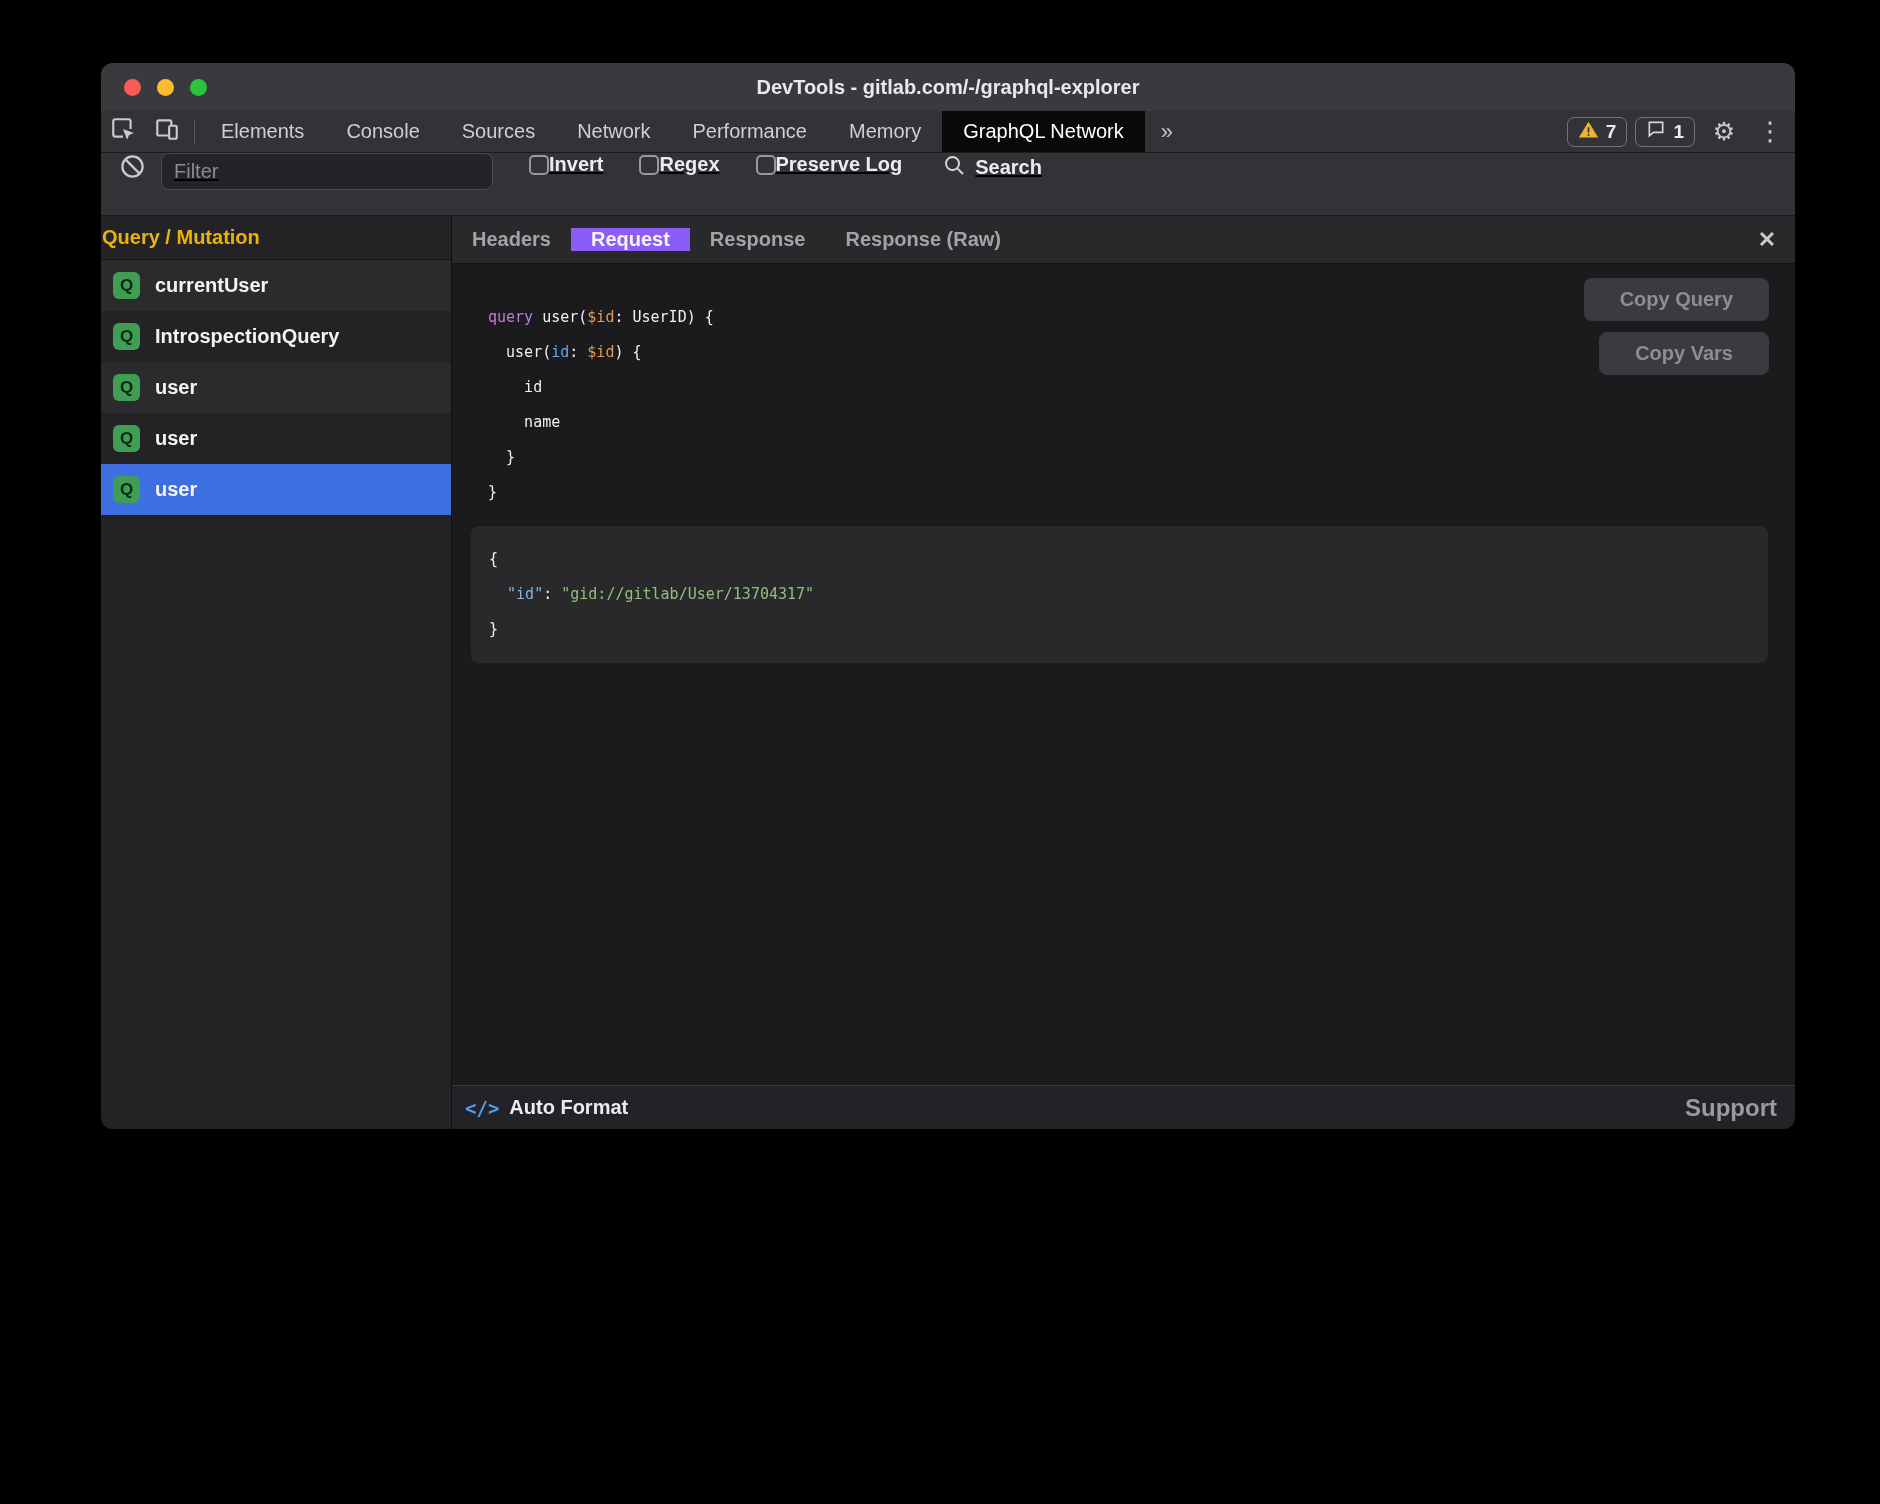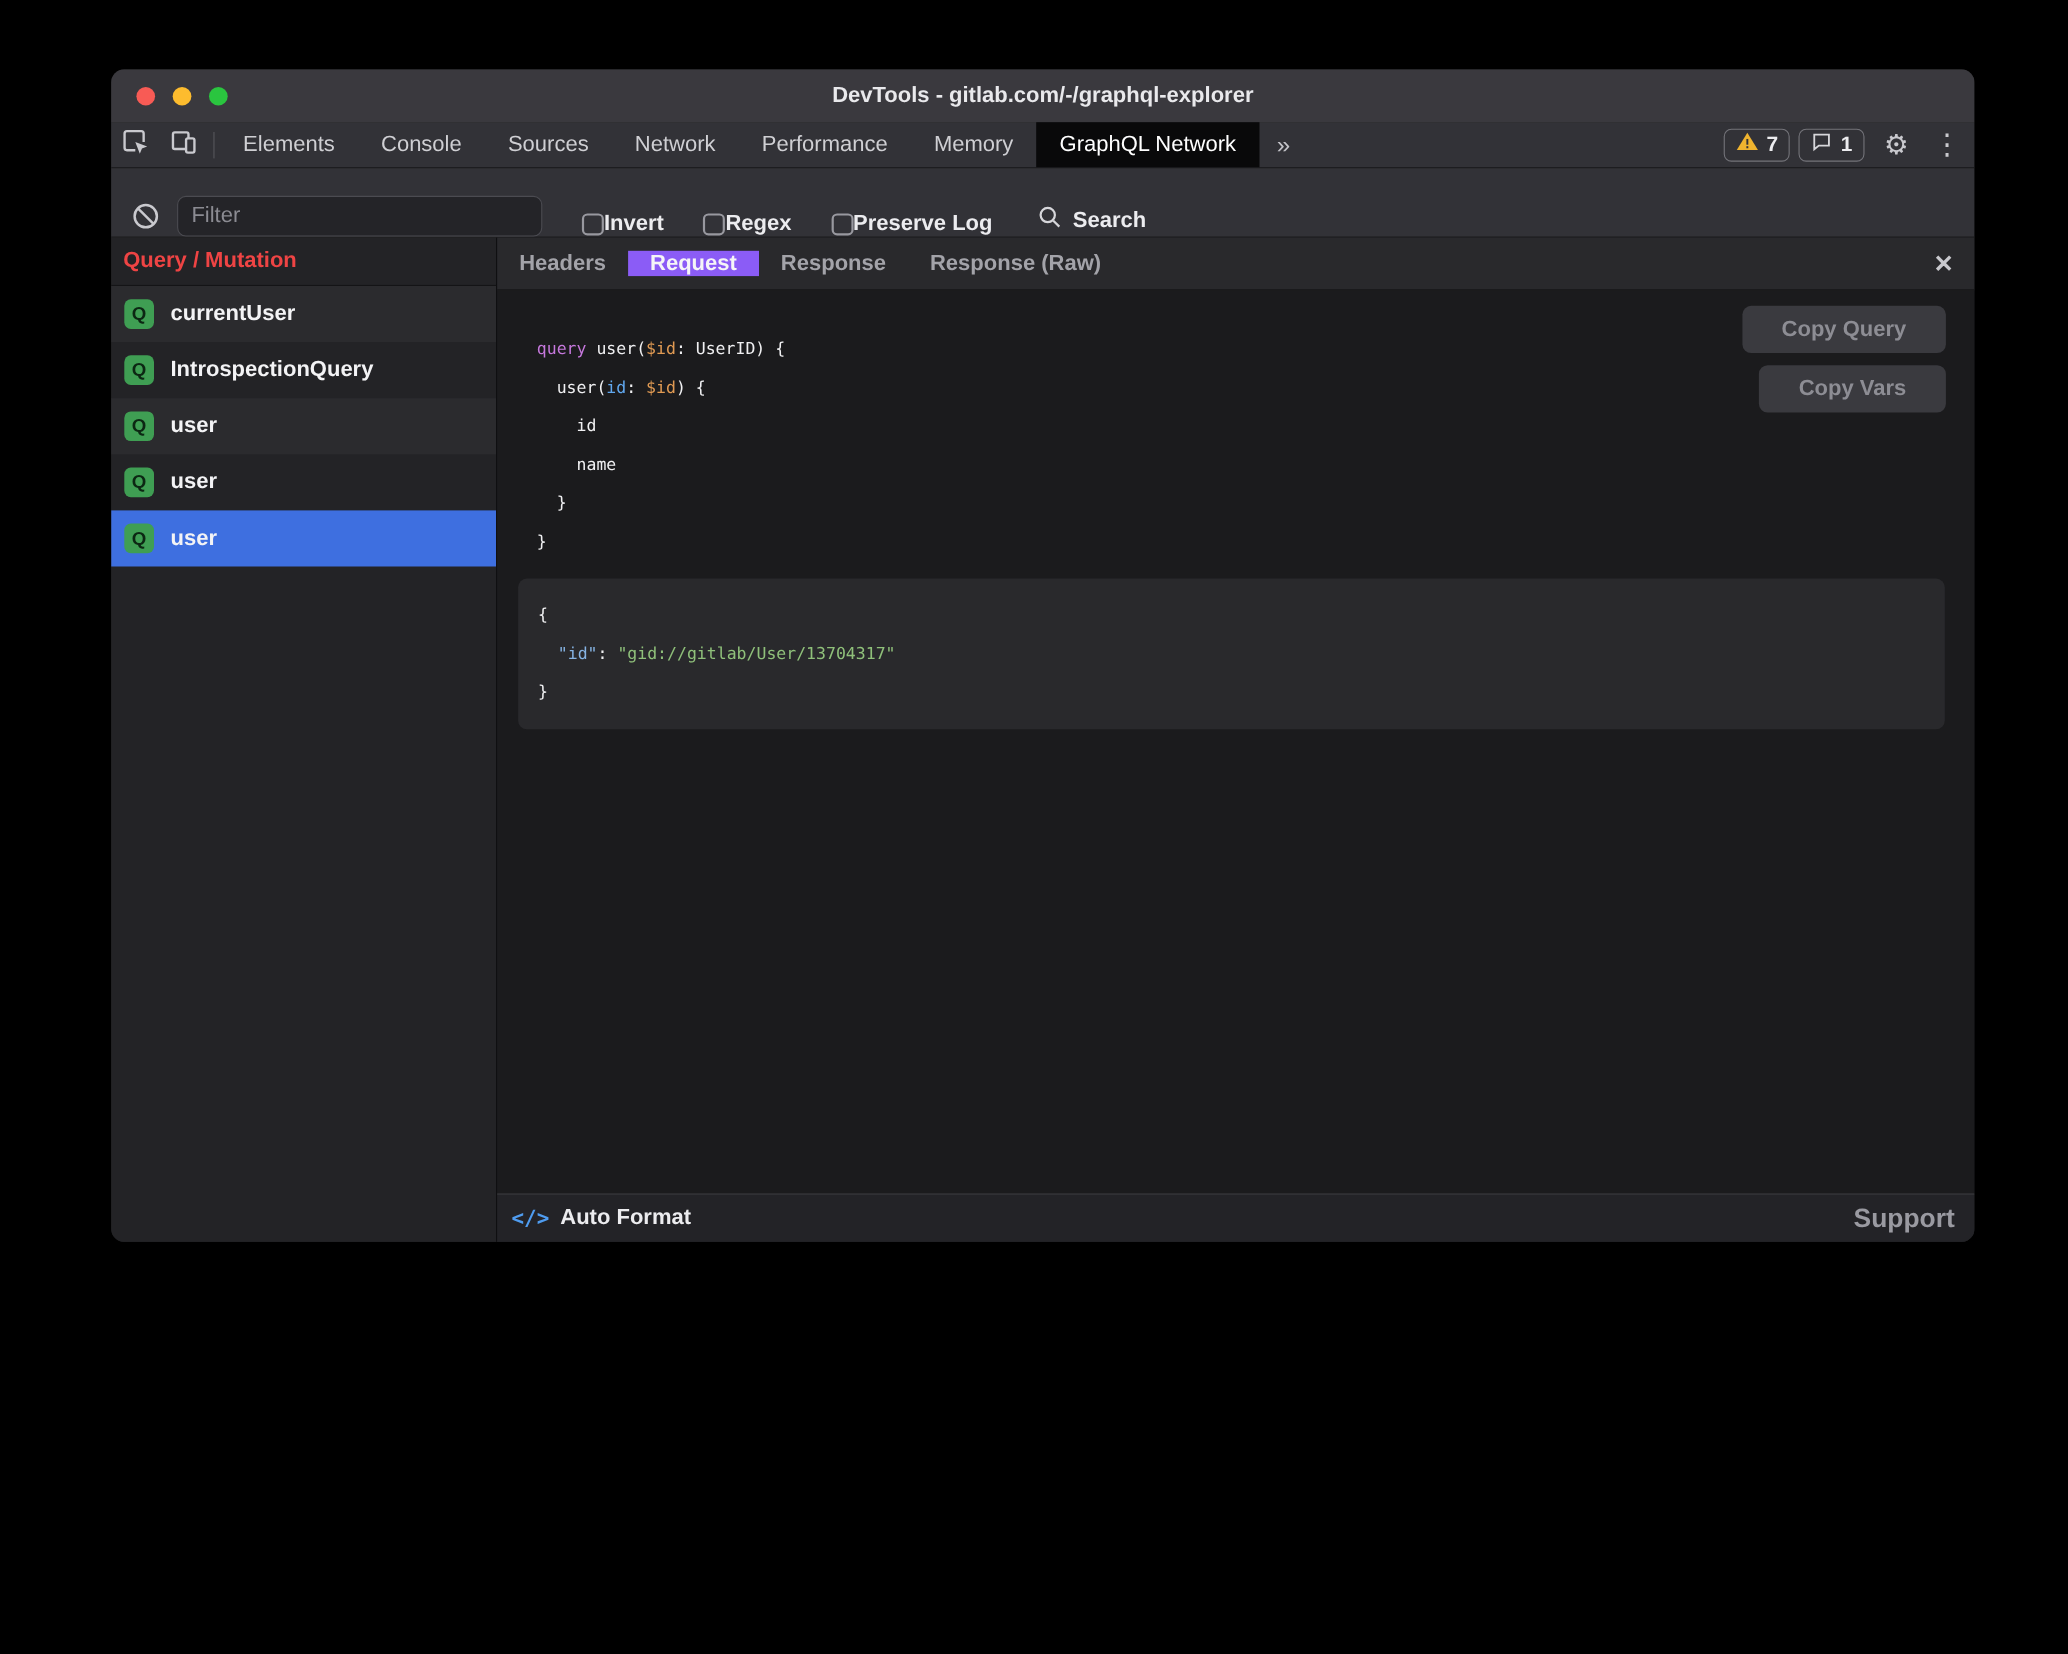--- a/index.html
+++ b/index.html
@@ -24,33 +24,33 @@
   .vsep { width:1px; height:24px; background:#56565c; align-self:center; margin:0 5px; flex:0 0 auto; }
   .main-tabs { display:flex; align-items:stretch; }
   .main-tab { padding:0 21px; display:flex; align-items:center; white-space:nowrap; }
   .main-tab.selected { background:#09090a; color:#ffffff; }
   .chevron { padding:0 16px; display:flex; align-items:center; color:#c3c3c8; font-size:22px; }
   .tab-right { margin-left:auto; display:flex; align-items:center; gap:8px; padding-right:8px; }
   .badge-btn { border:1px solid #74747a; border-radius:7px; height:30px; display:flex; align-items:center; gap:7px; padding:0 10px; color:#ececef; font-weight:600; font-size:19px; }
   .glyph-btn { width:42px; display:flex; align-items:center; justify-content:center; color:#c9c9ce; font-size:25px; }
 
   
-  .toolbar { height:63px; background:#323237; border-bottom:1px solid #1a1a1c; display:flex; align-items:flex-end; padding:0 16px; flex:0 0 auto; }
+  .toolbar { height:63px; background:#323237; border-bottom:1px solid #1a1a1c; display:flex; align-items:flex-start; padding:0 16px; flex:0 0 auto;text-decoration:underline; }
   .filter-input { margin-left:14px; width:332px; height:37px; background:#242428; border:1px solid #4b4b51; border-radius:8px; color:#e9e9ec; font-size:20px; padding:0 12px; outline:none; font-family:"Liberation Sans", sans-serif; }
   .filter-input::placeholder { color:#8b8b92; }
   .cb-wrap { display:flex; align-items:center; }
   .cb-group { display:flex; align-items:center; margin-left:36px; }
   .cbox { width:20px; height:20px; border:2px solid #98989f; border-radius:5px; flex:0 0 auto; }
   .cb-label { font-size:20px; font-weight:600; color:#ececef; white-space:nowrap; }
   .search-group { display:flex; align-items:center; gap:9px; margin-left:40px; color:#ececef; font-size:20px; font-weight:600; }
 
   
   .content-row { flex:1; display:flex; min-height:0; }
   .sidebar { width:351px; flex:0 0 351px; background:#232326; border-right:1px solid #0e0e10; display:flex; flex-direction:column; }
-  .side-header { height:44px; flex:0 0 auto; border-bottom:1px solid #141416; display:flex; align-items:center; padding-left:11px; color:#ef4444; font-size:20px; font-weight:700; }
+  .side-header { height:44px; flex:0 0 auto; border-bottom:1px solid #141416; display:flex; align-items:center; padding-left:1px; color:#eab308; font-size:20px; font-weight:700; }
   .query-list { flex:1; overflow:hidden; }
   .side-row { height:51px; display:flex; align-items:center; padding-left:12px; gap:15px; color:#f3f3f5; font-size:20px; font-weight:700; }
   .side-row:nth-child(odd) { background:#2b2b2e; }
   .side-row.selected { background:#3e6fe0; }
   .qbadge { width:27px; height:27px; border-radius:6px; background:#3f9e53; color:#0c2713; font-size:17px; font-weight:700; display:flex; align-items:center; justify-content:center; flex:0 0 auto; }
 
   .main-panel { flex:1; display:flex; flex-direction:column; background:#1b1b1d; min-width:0; }
   .detail-strip { height:48px; flex:0 0 auto; background:#29292c; border-bottom:1px solid #141416; display:flex; align-items:stretch; color:#a3a3a9; font-size:20px; font-weight:600; }
   .detail-tabs { display:flex; align-items:center; }
   .detail-tab { padding:0 20px; display:flex; align-items:center; white-space:nowrap; }

